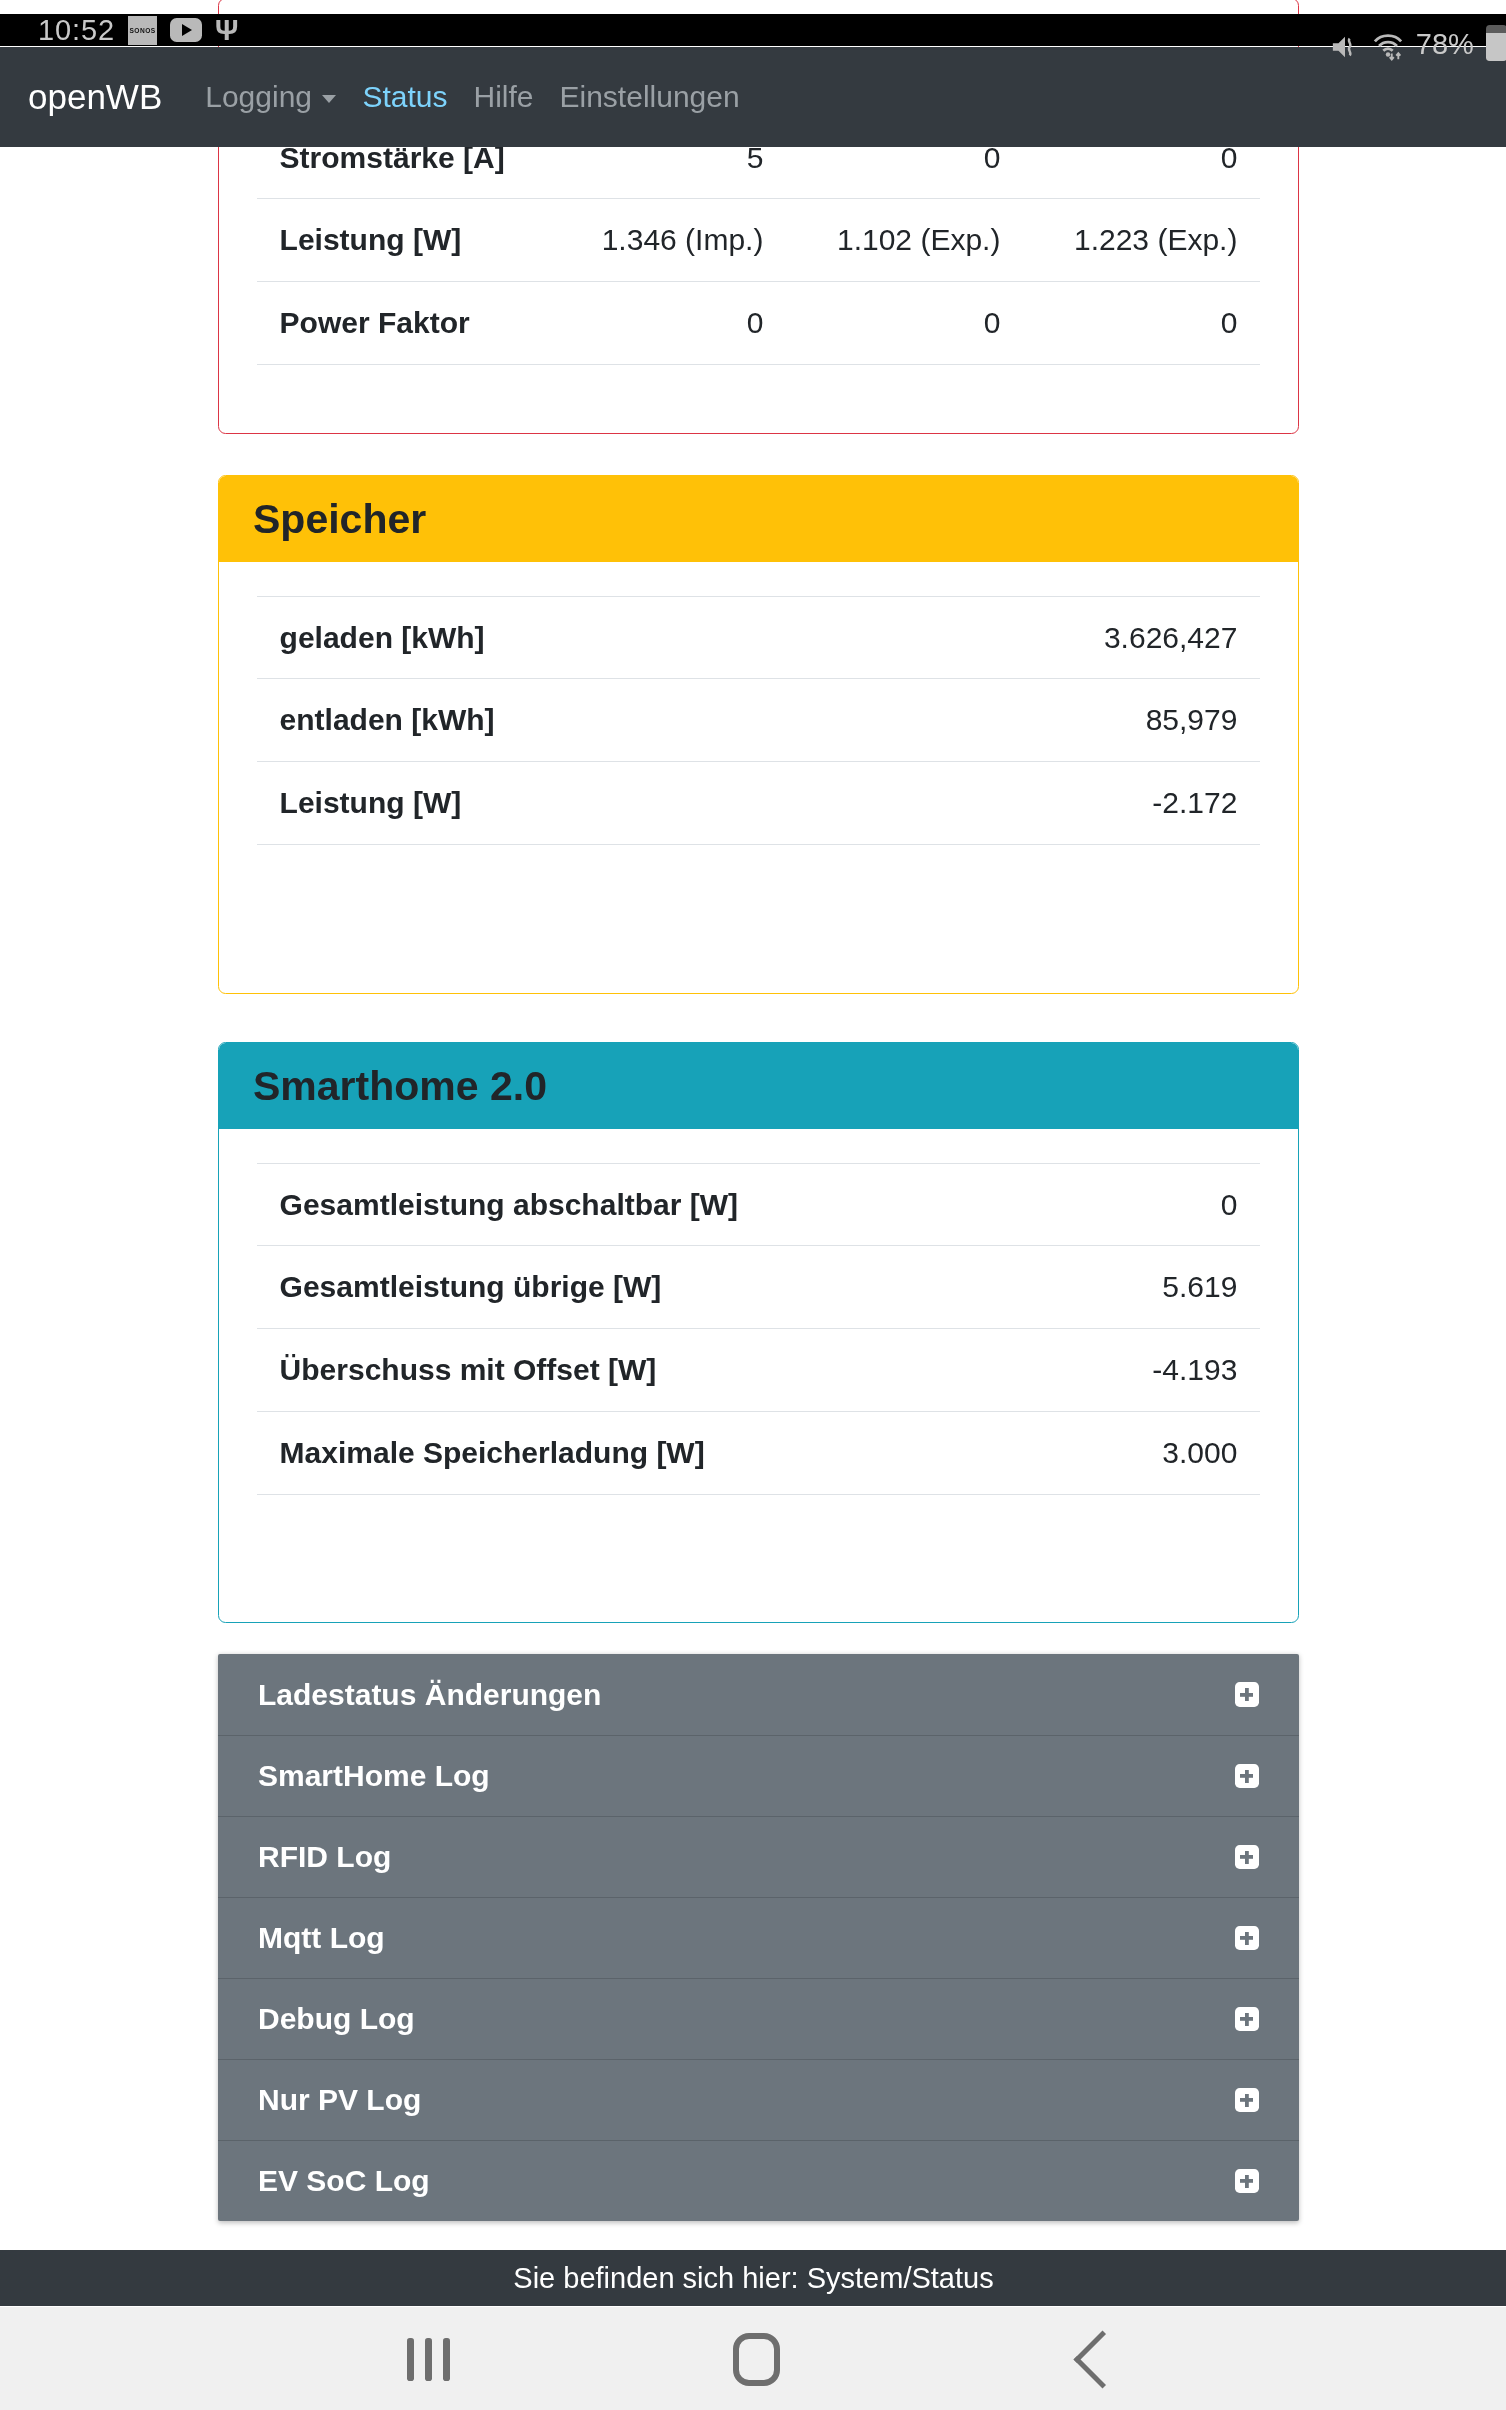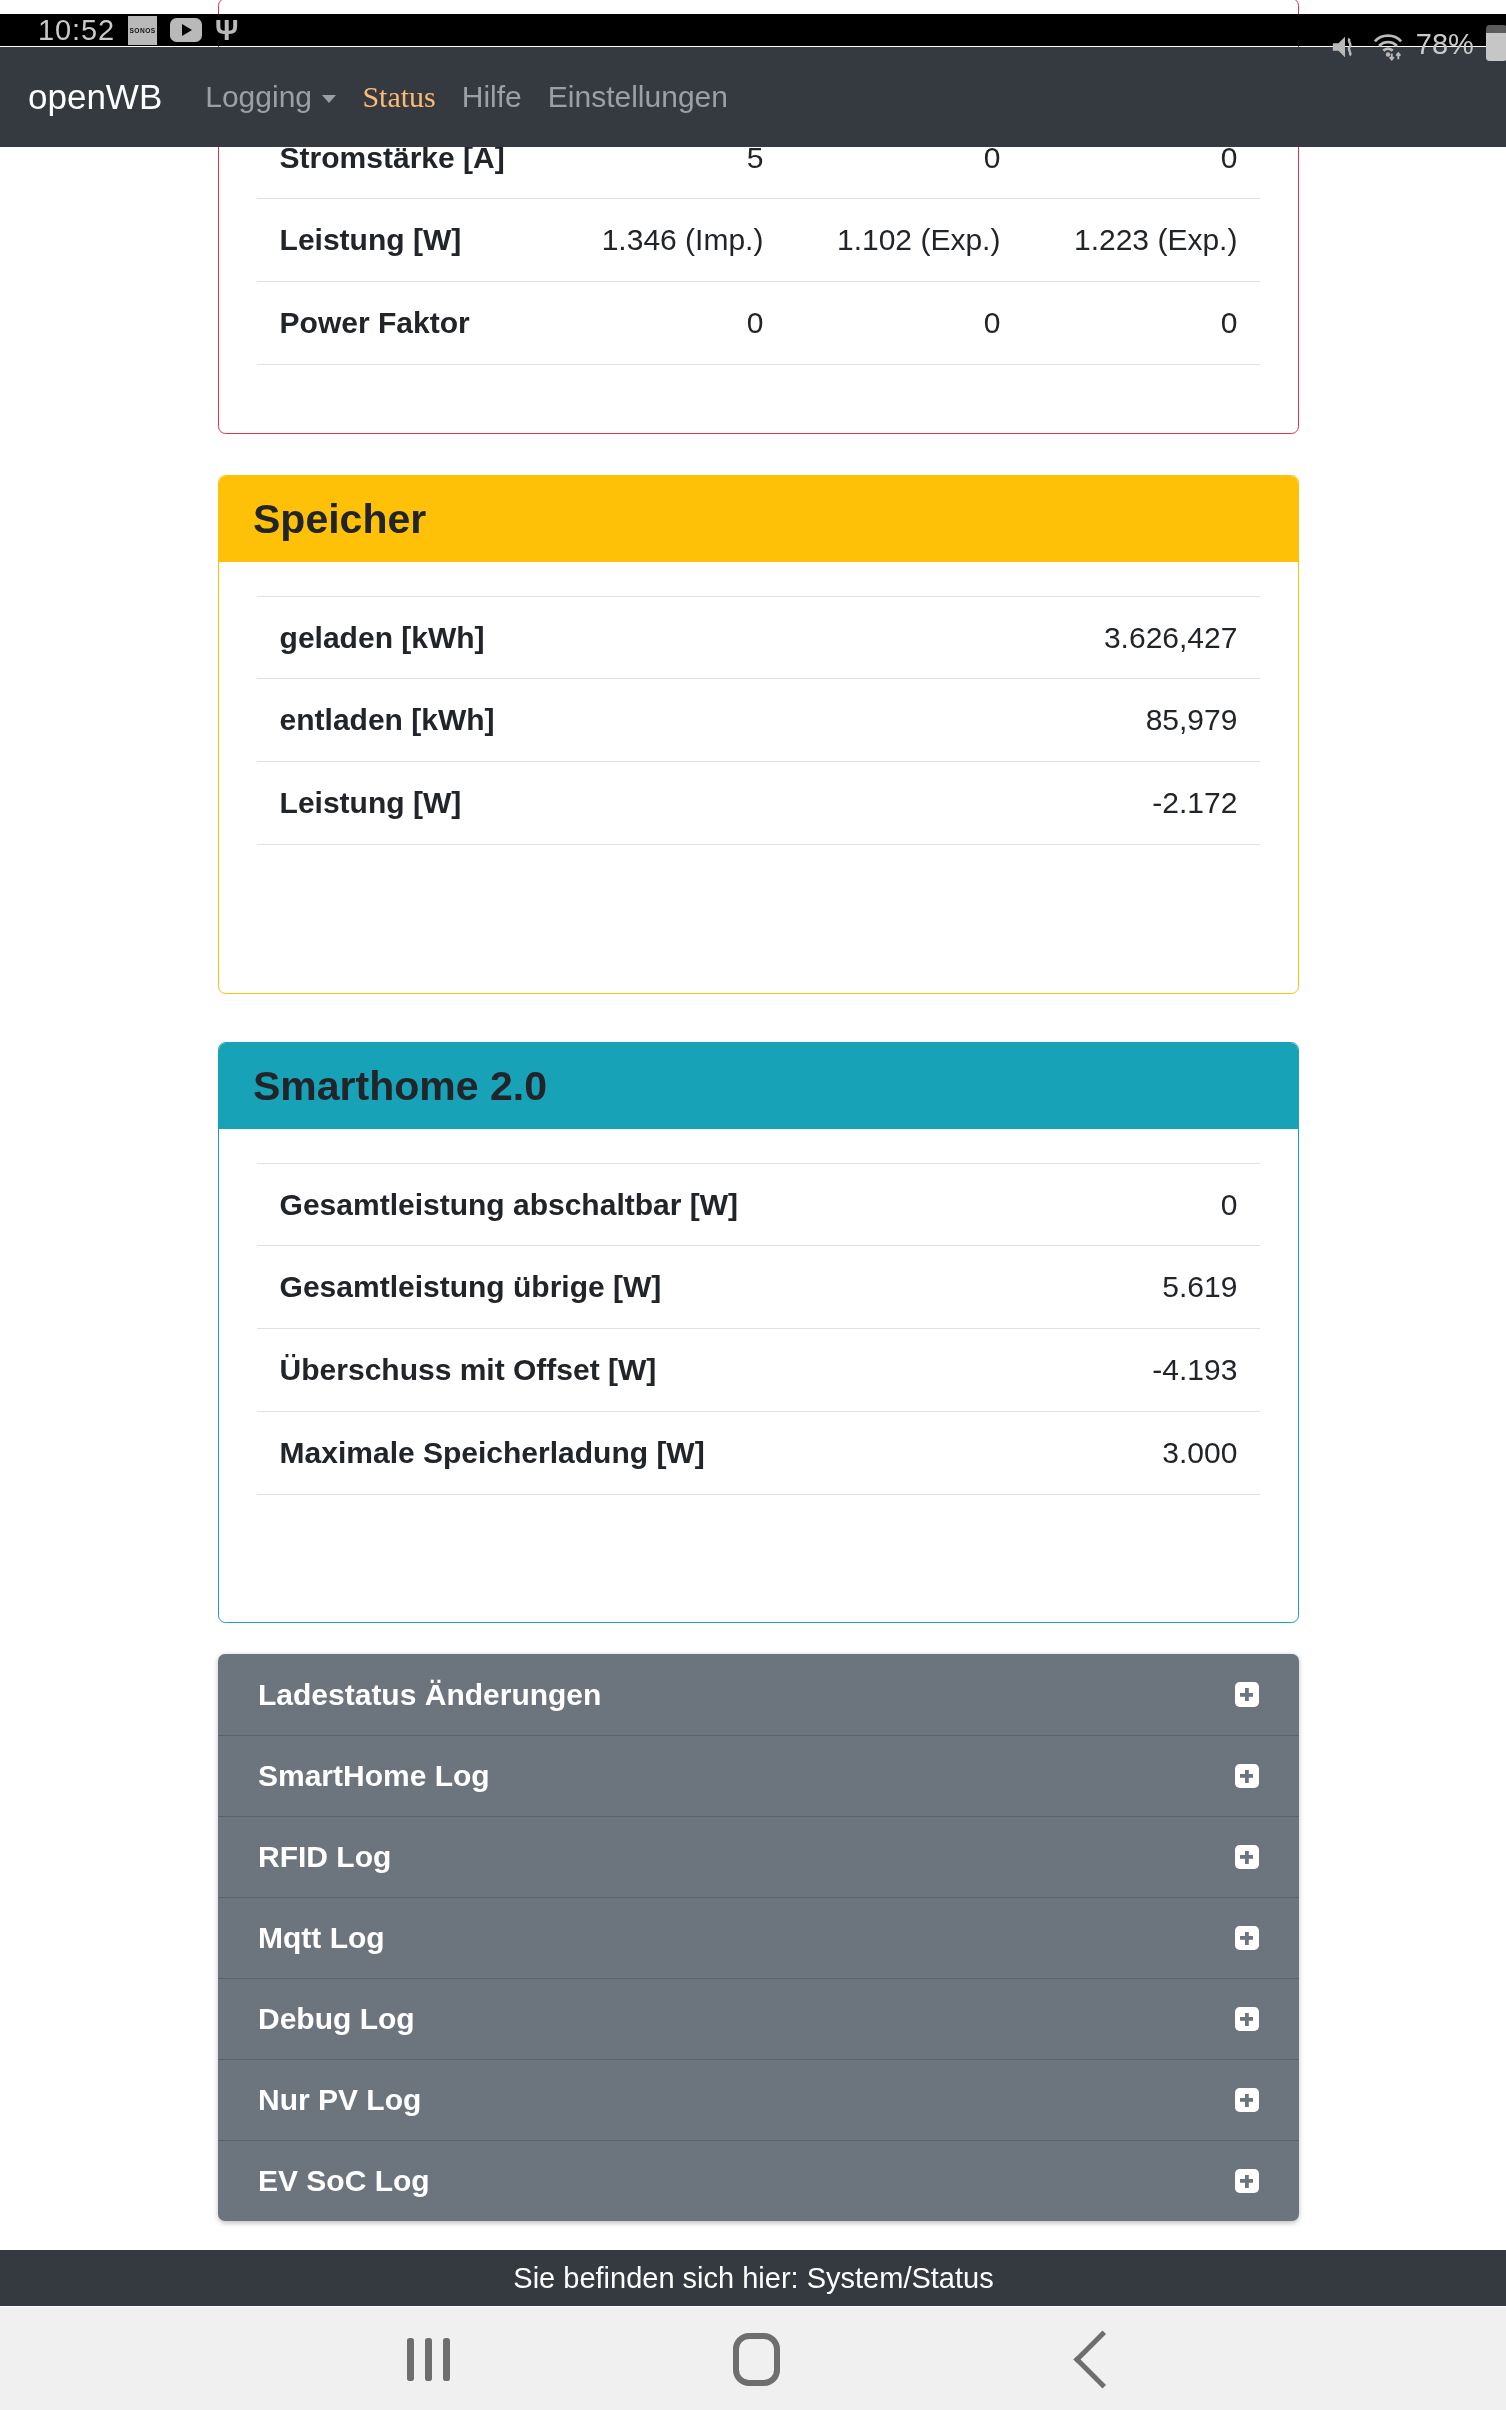--- a/index.html
+++ b/index.html
@@ -24,21 +24,21 @@
   .sb-pct{font-size:29px;color:#c9c9c9;}
   .battery-icon{width:21px;height:36px;border-radius:3.8px;background:#5c5c5c;position:relative;overflow:hidden;}
   .battery-icon i{position:absolute;left:0;bottom:0;width:100%;height:78%;background:#c6c6c6;}
   
   .navbar{
     position:absolute;left:0;top:47px;width:1507px;height:100px;background:#343a40;
     display:flex;align-items:center;z-index:30;
   }
   .nav-brand{color:#ffffff;font-size:35px;margin-left:28px;margin-right:43px;text-decoration:none;}
   .nav-link{font-size:30px;color:#9aa0a5;margin-right:26px;display:flex;align-items:center;}
-  .nav-link.disabled{color:#fdba74;font-family:Liberation Serif, serif;}
+  .nav-link.disabled{color:#7dd3fc;}
   .caret-icon{display:inline-block;width:0;height:0;border-left:7.5px solid transparent;border-right:7.5px solid transparent;
     border-top:8.5px solid #9aa0a5;margin-left:10.4px;margin-top:3.8px;}
   
   .content{position:absolute;left:0;top:0;width:1288px;height:2411px;z-index:10;}
   .card{position:absolute;left:218px;width:1081px;background:#fff;border-radius:7.5px;box-sizing:border-box;overflow:hidden;}
   .card-header{height:86px;display:flex;align-items:center;padding-left:34px;
     font-size:41px;font-weight:700;color:#212529;border-radius:5.6px 5.6px 0 0;}
   .card-meter{top:-1.9px;height:436px;border:1.9px solid #dc3545;}
   .card-meter .card-inner{padding-top:117px;}
   .card-speicher{top:475px;height:519px;border:1.9px solid #ffc107;}
@@ -46,21 +46,21 @@
   .card-smarthome{top:1042px;height:581px;border:1.9px solid #17a2b8;}
   .card-smarthome .card-header{background:#17a2b8;}
   .card-inner{padding:34px 38px 0 38px;}
   .t-row{height:83px;display:flex;align-items:center;border-bottom:1.9px solid #dee2e6;box-sizing:border-box;}
   .t-row.first{border-top:1.9px solid #dee2e6;}
   .t-label{font-weight:700;font-size:30px;color:#212529;padding-left:22.6px;box-sizing:border-box;}
   .meter-label{width:292px;flex:none;}
   .kv-label{flex:1;}
   .t-cell{flex:1;text-align:right;font-size:30px;color:#212529;padding-right:22.6px;}
   
-  .accordion{position:absolute;left:218px;top:1654px;width:1081px;background:#6c757d;border-radius:7px;
+  .accordion{position:absolute;left:218px;top:1654px;width:1081px;background:#6c757d;border-radius:2px;
     box-shadow:0 1.9px 5.6px rgba(0,0,0,0.25);overflow:hidden;}
   .acc-item{height:81px;display:flex;align-items:center;justify-content:space-between;
     padding:0 40px;box-sizing:border-box;}
   .acc-item + .acc-item{border-top:1.9px solid rgba(0,0,0,0.15);}
   .acc-label{color:#ffffff;font-size:30px;font-weight:700;}
   .plus-icon{width:24.5px;height:24.5px;border-radius:4.7px;flex:none;
     background:
       linear-gradient(#6c757d,#6c757d) center/13px 3.8px no-repeat,
       linear-gradient(#6c757d,#6c757d) center/3.8px 13px no-repeat,
       #ffffff;}

